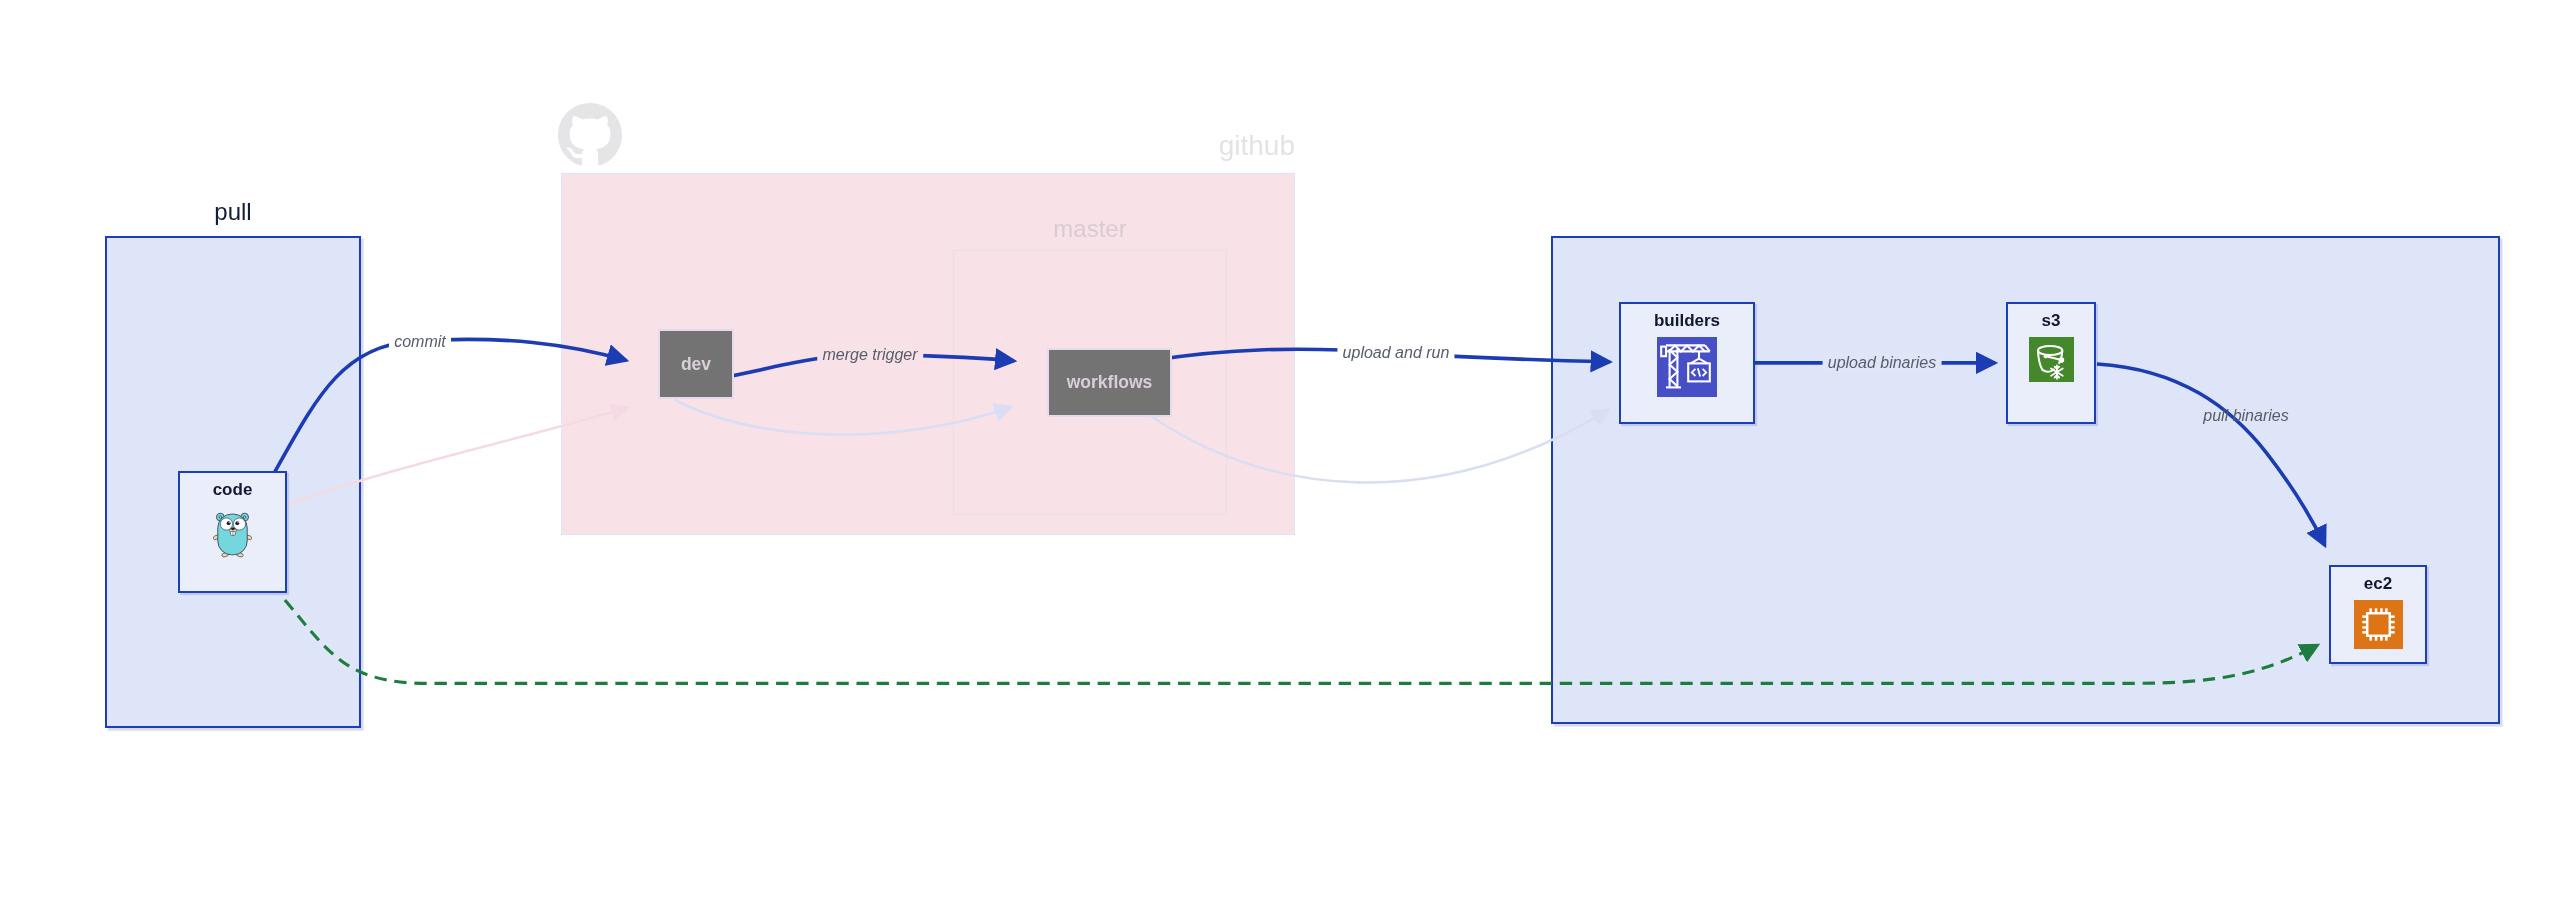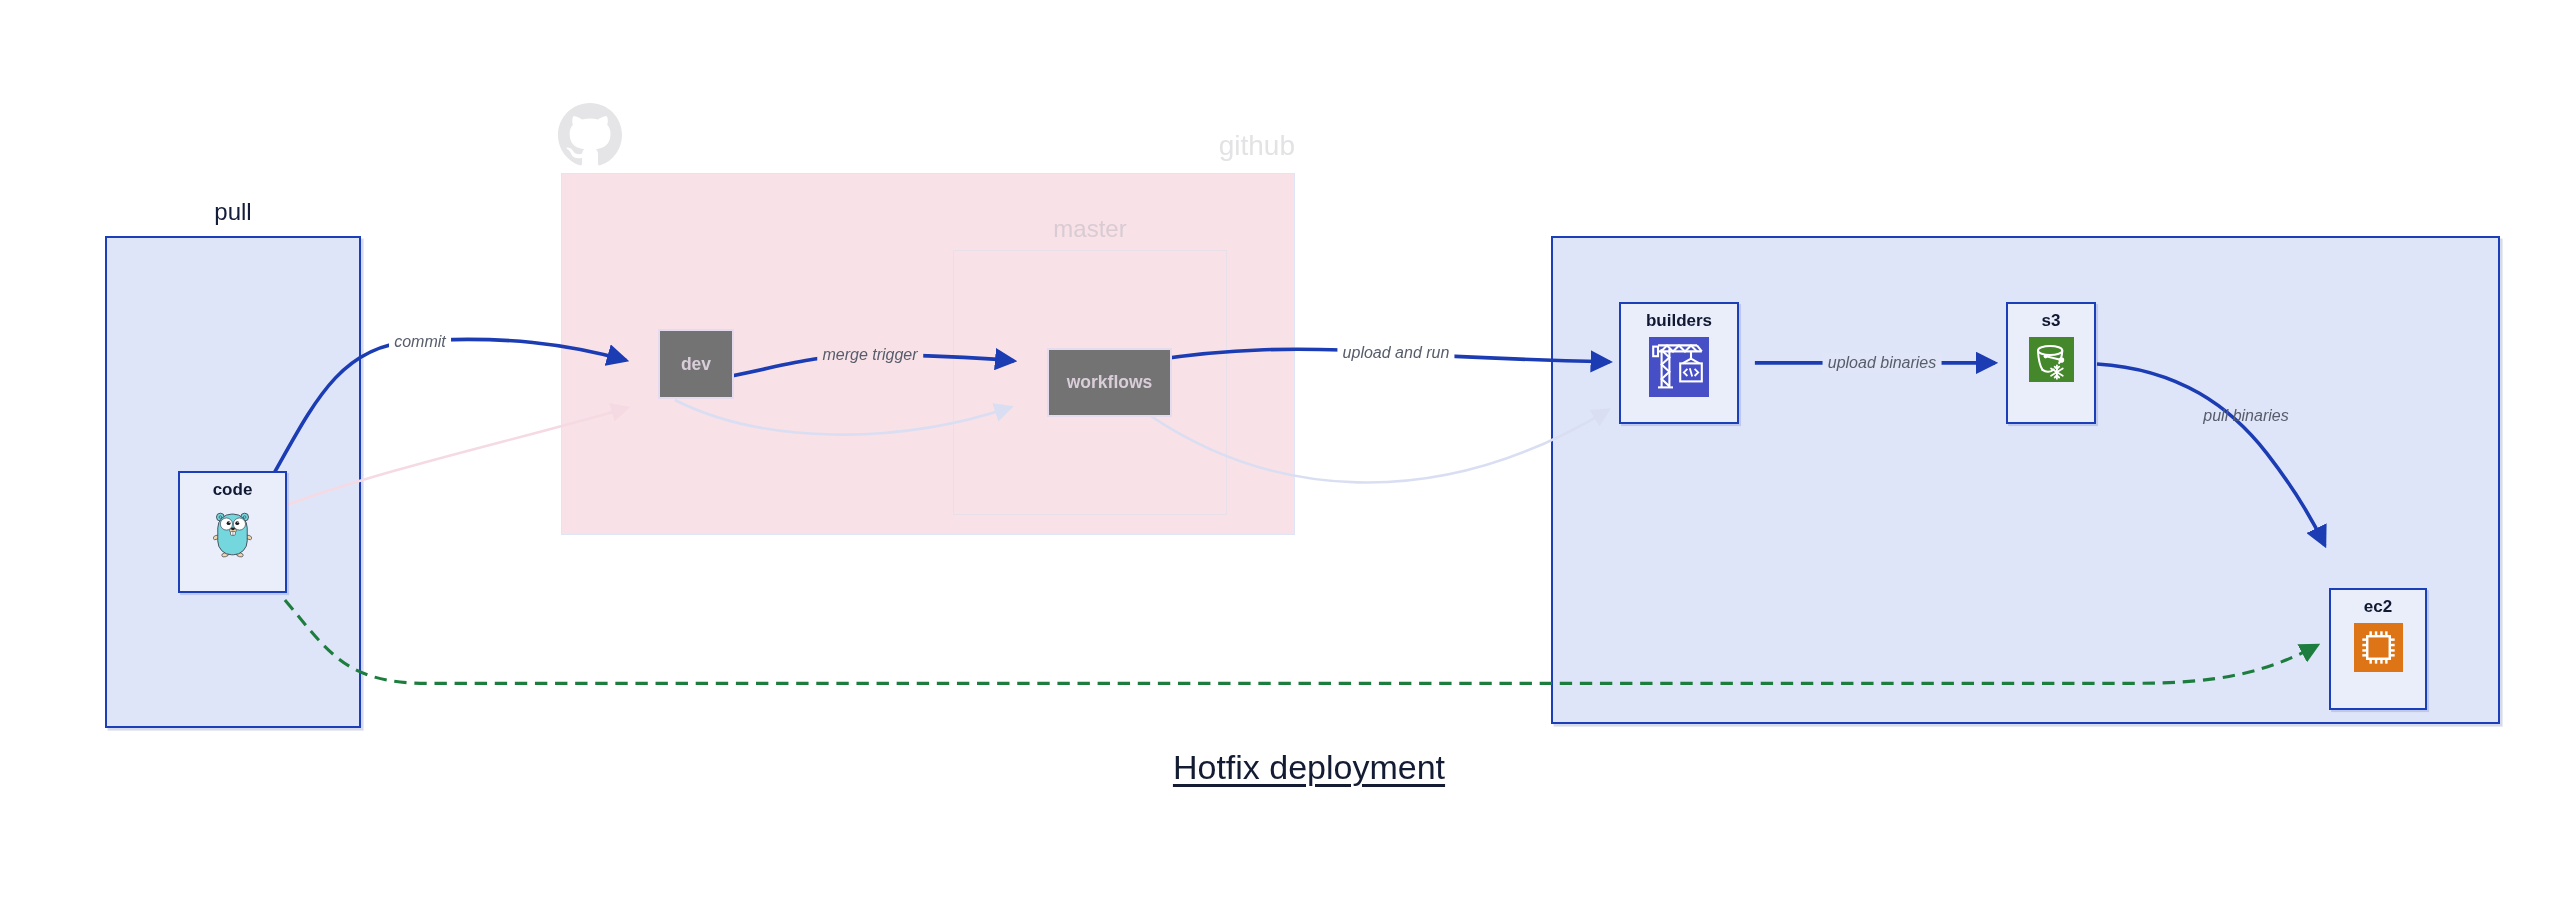--- a/index.html
+++ b/index.html
@@ -165,21 +165,21 @@
   </div>
 
   <div class="node faded" style="left:634px;top:329px;width:76px;height:70px;">
     <div class="node-label">dev</div>
   </div>
 
   <div class="node faded" style="left:1023px;top:348px;width:125px;height:69px;">
     <div class="node-label">workflows</div>
   </div>
 
-  <div class="node blue" style="left:1619px;top:302px;width:120px;height:122px;text-align:right;">
+  <div class="node blue" style="left:1619px;top:302px;width:136px;height:122px;text-align:right;">
     <div class="node-label">builders</div>
     <div class="node-icon">
       <svg width="60" height="60" viewBox="0 0 100 100">
         <rect x="0" y="0" width="100" height="100" fill="#474fc6"></rect>
         <g stroke="#ffffff" stroke-width="3.5" fill="none">
           <rect x="7" y="16" width="8" height="16"></rect>
           <line x1="21" y1="20" x2="21" y2="84"></line>
           <line x1="34" y1="20" x2="34" y2="84"></line>
           <path d="M21,22 L34,34 L21,46 L34,58 L21,70 L34,82"></path>
           <line x1="15" y1="84" x2="40" y2="84"></line>
@@ -218,21 +218,21 @@
           <line x1="62" y1="63" x2="62" y2="93"></line>
           <line x1="49" y1="70" x2="75" y2="86"></line>
           <line x1="49" y1="86" x2="75" y2="70"></line>
           <path d="M57,66 L62,71 L67,66" fill="none"></path>
           <path d="M57,90 L62,85 L67,90" fill="none"></path>
         </g>
       </svg>
     </div>
   </div>
 
-  <div class="node blue" style="left:2329px;top:588px;width:98px;height:122px;">
+  <div class="node blue" style="left:2329px;top:565px;width:98px;height:99px;">
     <div class="node-label">ec2</div>
     <div class="node-icon">
       <svg width="49" height="49" viewBox="0 0 100 100">
         <rect x="0" y="0" width="100" height="100" fill="#dd7517"></rect>
         <g stroke="#ffffff" stroke-width="5" fill="none">
           <rect x="27" y="27" width="46" height="46"></rect>
           <line x1="34" y1="17" x2="34" y2="27"></line>
             <line x1="45" y1="17" x2="45" y2="27"></line>
           <line x1="56" y1="17" x2="56" y2="27"></line>
             <line x1="66" y1="17" x2="66" y2="27"></line>
@@ -246,16 +246,15 @@
             <line x1="17" y1="66" x2="27" y2="66"></line>
           <line x1="73" y1="34" x2="83" y2="34"></line>
             <line x1="73" y1="45" x2="83" y2="45"></line>
           <line x1="73" y1="56" x2="83" y2="56"></line>
             <line x1="73" y1="66" x2="83" y2="66"></line>
         </g>
       </svg>
     </div>
   </div>
 
-  <div class="title" style="left:1309px;top:748px;">Hotfix deployment</div>
 
 </div>
 
 
 </body></html>

